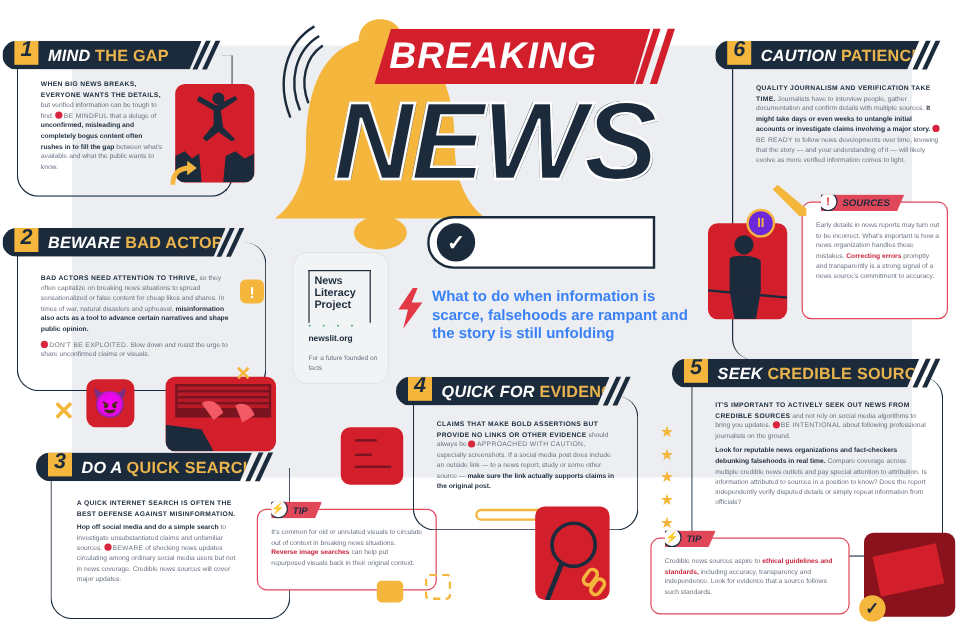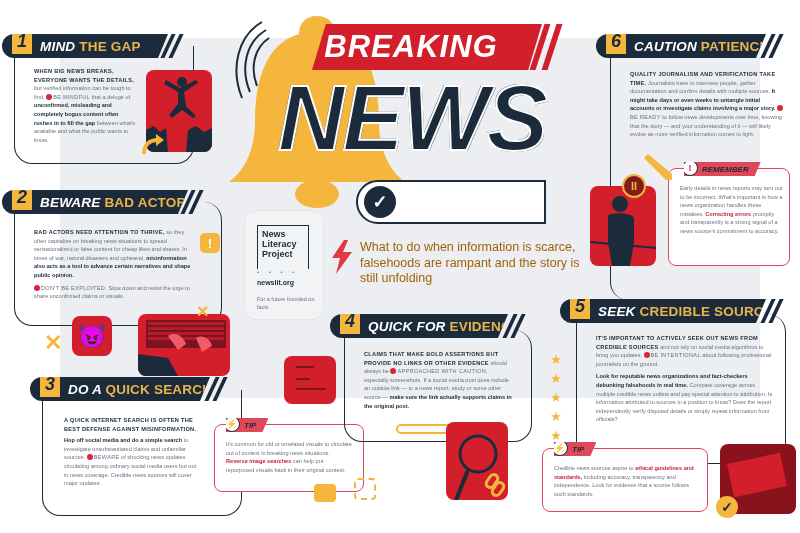--- a/index.html
+++ b/index.html
@@ -62,21 +62,21 @@
     position: absolute; left: 278px; top: 72px; font-weight: bold; font-style: italic; font-size: 92px;
     color: #1c2b3c; letter-spacing: -2px; -webkit-text-stroke: 2px #ffffff; line-height: 92px;
     text-shadow: 0 0 0 #1c2b3c, 1px 1px 0 #1c2b3c, -1px -1px 0 #1c2b3c;
   }
   .checklist {
     position: absolute; left: 356px; top: 180px; width: 190px; height: 44px; background: #fff;
     border: 2px solid #1c2b3c; border-radius: 22px 0 0 22px; display: flex; align-items: center;
   }
   .check-icon { width: 32px; height: 32px; border-radius: 50%; background: #1c2b3c; margin-left: 6px; display: flex; align-items: center; justify-content: center; color: #fff; font-size: 18px; font-weight: bold; }
   .checklist-label { font-size: 29px; color: #1c2b3c; margin-left: 8px; letter-spacing: 0.5px; }
-  .subtitle { position: absolute; left: 360px; top: 240px; font-weight: normal; font-size: 12.5px; line-height: 15.5px; color: #a16207; width: 220px; }
+  .subtitle { position: absolute; left: 360px; top: 240px; font-weight: bold; font-size: 12.5px; line-height: 15.5px; color: #3b82f6; width: 220px; }
 
   .nlp-card { position: absolute; left: 244px; top: 210px; width: 80px; height: 110px; border-radius: 12px; background: #f2f3f5; border: 1px solid #e3e5e8; }
 </style>
 </head>
 <body>
 
 <div class="bg-panel" style="left:60px;top:38px;width:700px;height:360px;"></div>
 
 <svg style="position:absolute;left:225px;top:12px;" width="185" height="200" viewBox="0 0 185 200">
   <path d="M92 4 C80 4 74 12 74 22 C40 32 30 70 30 110 C30 140 18 160 4 170 L180 170 C166 160 154 140 154 110 C154 70 144 32 110 22 C110 12 104 4 92 4 Z" fill="#f4b63c"></path>
@@ -271,28 +271,28 @@
     <span style="left:2px"></span>
     <span style="left:10px"></span>
   </div>
 <div class="body-text" style="left:630px;top:70px;width:156px;">
   <span class="caps">Quality journalism and verification take time.</span><span> Journalists have to interview people, gather documentation and confirm details with multiple sources. </span><b>It might take days or even weeks to untangle initial accounts or investigate claims involving a major story.</b> <span class="red-dot"></span><span class="upper">BE READY</span><span> to follow news developments over time, knowing that the story — and your understanding of it — will likely evolve as more verified information comes to light.</span>
 </div>
 
 <div class="tip-box" style="left:668px;top:168px;width:122px;height:98px;"></div>
 <div class="tip-tag" style="left:684px;top:162px;">
   <div class="tip-tag-icon">!</div>
-  <span class="tip-tag-label">REMEMBER</span>
+  <span class="tip-tag-label">SOURCES</span>
 </div>
 <div class="body-text" style="left:680px;top:184px;width:104px;">
   <span>Early details in news reports may turn out to be incorrect. What's important is how a news organization handles these mistakes. </span><span class="red-link">Correcting errors</span><span> promptly and transparently is a strong signal of a news source's commitment to accuracy.</span>
 </div>
 <svg style="position:absolute;left:642px;top:154px;" width="32" height="26" viewBox="0 0 32 26">
   <path d="M2 4 L6 0 L30 20 L30 26 L24 26 Z" fill="#f4b63c"></path>
 </svg>
 <div class="photo" style="left:590px;top:186px;width:66px;height:80px;">
   <svg width="66" height="80" viewBox="0 0 66 80">
     <circle cx="30" cy="18" r="8" fill="#1c2b3c"></circle>
     <path d="M18 30 C18 26 42 26 44 32 L44 56 L40 80 L22 80 L18 56 Z" fill="#1c2b3c"></path>
     <line x1="0" y1="56" x2="66" y2="62" stroke="#1c2b3c" stroke-width="2"></line>
   </svg>
 </div>
-<div style="position:absolute;left:622px;top:174px;width:24px;height:24px;border-radius:50%;border:2px solid #f4b63c;background:#7f1d1d;color:#f4b63c;font-size:11px;font-weight:bold;display:flex;align-items:center;justify-content:center;">II</div>
+<div style="position:absolute;left:622px;top:174px;width:24px;height:24px;border-radius:50%;border:2px solid #f4b63c;background:#6d28d9;color:#f4b63c;font-size:11px;font-weight:bold;display:flex;align-items:center;justify-content:center;">II</div>
 
 </body></html>

